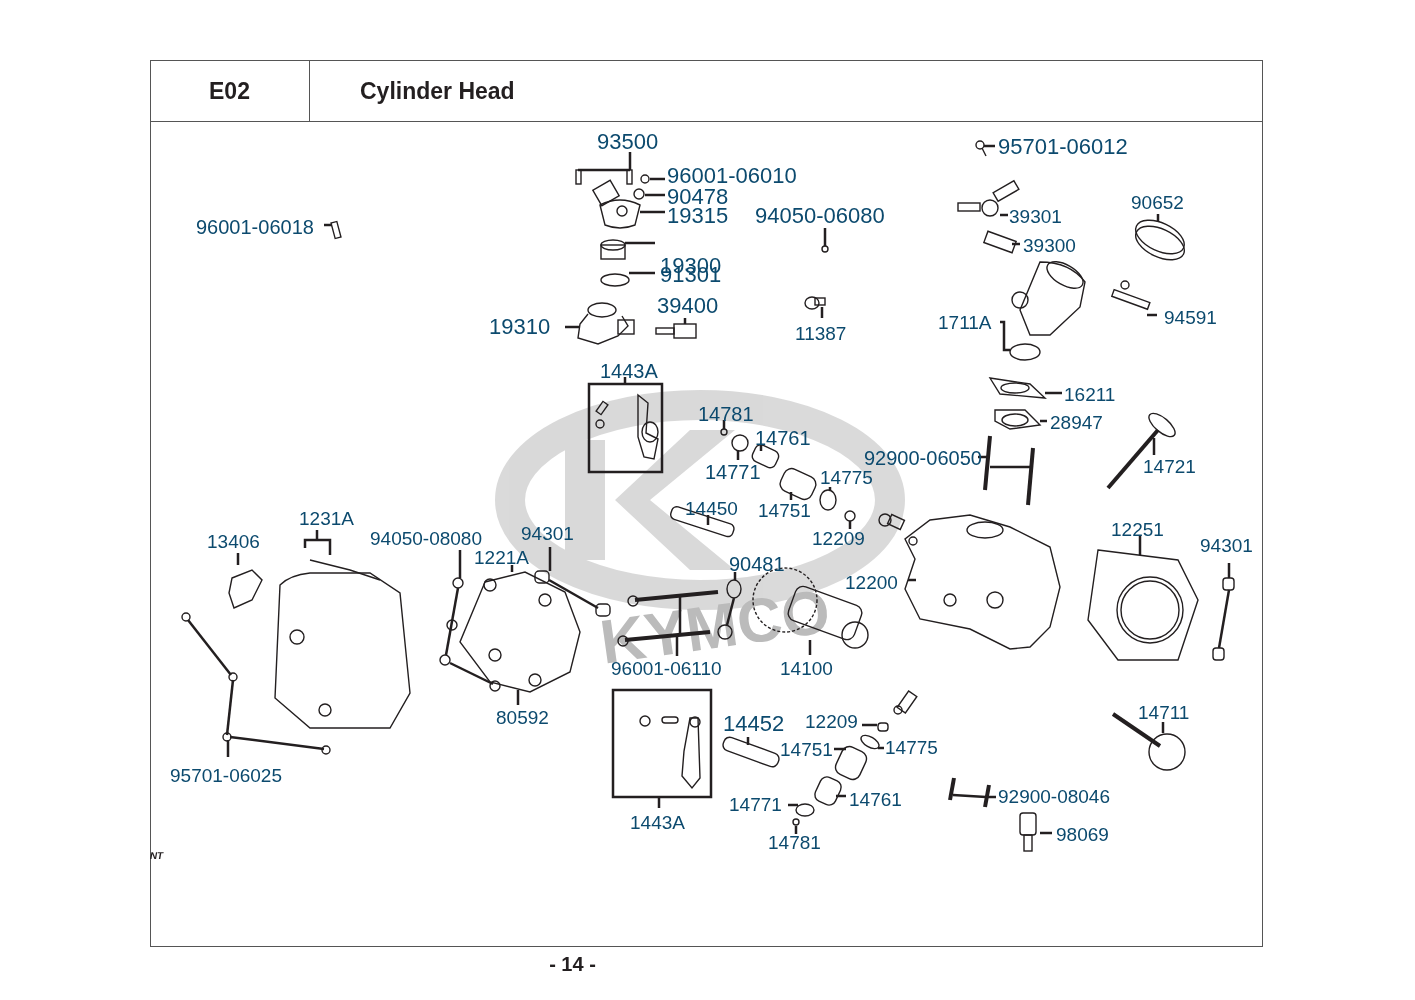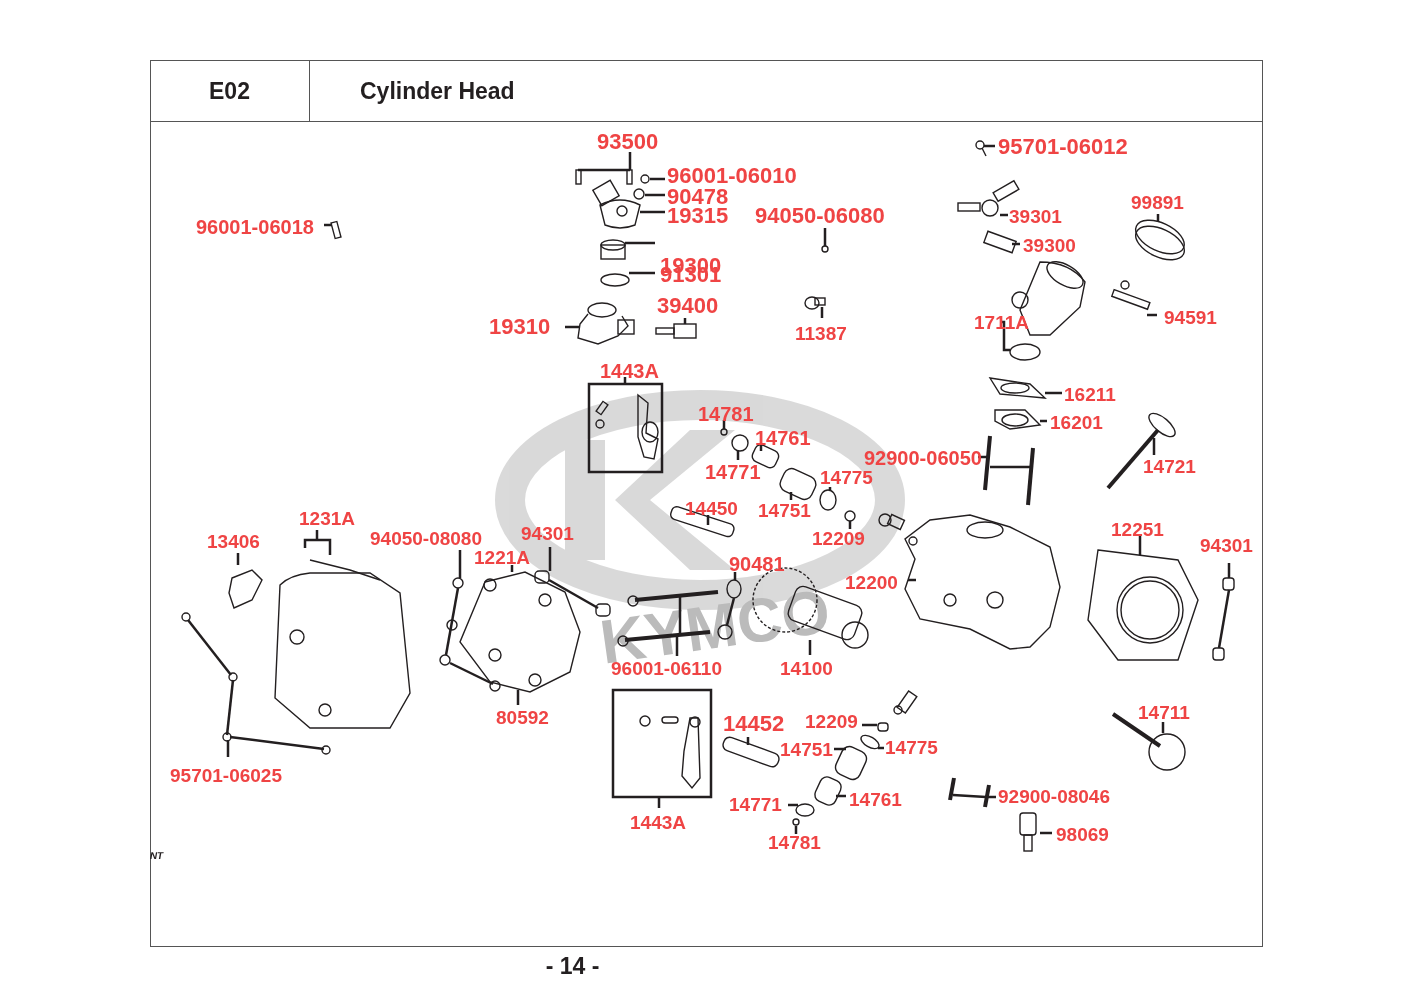--- a/index.html
+++ b/index.html
@@ -1,26 +1,26 @@
 <!DOCTYPE html>
 <html><head>
 <meta charset="utf-8">
 <style>
   html,body{margin:0;padding:0;background:#fff;}
   body{width:1415px;height:1000px;position:relative;overflow:hidden;font-family:"Liberation Sans",sans-serif;color:#231f20;}
   .frame{position:absolute;left:150px;top:60px;width:1113px;height:887px;border:1px solid #555;box-sizing:border-box;}
   .hdr-row{position:absolute;left:150px;top:60px;width:1113px;height:62px;border-bottom:1px solid #555;box-sizing:border-box;}
   .hdr-code{position:absolute;left:150px;top:60px;width:160px;height:62px;border-right:1px solid #555;box-sizing:border-box;display:flex;align-items:center;justify-content:center;font-weight:bold;font-size:23px;}
   .hdr-title{position:absolute;left:360px;top:60px;height:62px;display:flex;align-items:center;font-weight:bold;font-size:23px;}
-  .lbl{position:absolute;font-weight:bold;white-space:nowrap;line-height:1;color:#ef4444;}
+  .lbl{position:absolute;font-weight:normal;white-space:nowrap;line-height:1;color:#0c4a6e;}
   .lg{font-size:22px;}
   .md{font-size:19px;}
   .sm{font-size:20px;}
   svg.art{position:absolute;left:0;top:0;width:1415px;height:1000px;}
-  .page-num{position:absolute;left:0;width:1145px;top:953px;text-align:center;font-weight:bold;font-size:23px;}
+  .page-num{position:absolute;left:0;width:1145px;top:953px;text-align:center;font-weight:bold;font-size:20px;}
   .wm{position:absolute;left:150px;top:850px;font-size:10px;font-weight:bold;transform:skewX(-10deg);}
 </style>
 </head>
 <body>
 
 <div class="frame"></div>
 <div class="hdr-row"></div>
 <div class="hdr-code">E02</div>
 <div class="hdr-title">Cylinder Head</div>
 
@@ -336,34 +336,34 @@
 <div class="lbl lg" style="left:667px;top:205px;">19315</div>
 <div class="lbl lg" style="left:660px;top:234px;margin-top:21px;">19300</div>
 <div class="lbl lg" style="left:660px;top:264px;">91301</div>
 <div class="lbl lg" style="left:489px;top:316px;">19310</div>
 <div class="lbl lg" style="left:657px;top:295px;">39400</div>
 <div class="lbl lg" style="left:755px;top:205px;">94050-06080</div>
 <div class="lbl md" style="left:795px;top:324px;">11387</div>
 <div class="lbl lg" style="left:998px;top:136px;">95701-06012</div>
 <div class="lbl md" style="left:1009px;top:207px;">39301</div>
 <div class="lbl md" style="left:1023px;top:236px;">39300</div>
-<div class="lbl md" style="left:1131px;top:193px;">99891</div>
+<div class="lbl md" style="left:1131px;top:193px;">90652</div>
 <div class="lbl md" style="left:1164px;top:308px;">94591</div>
-<div class="lbl md" style="left:938px;top:313px;margin-left:36px;">1711A</div>
+<div class="lbl md" style="left:938px;top:313px;">1711A</div>
 <div class="lbl sm" style="left:196px;top:217px;">96001-06018</div>
 <div class="lbl sm" style="left:600px;top:361px;">1443A</div>
 <div class="lbl sm" style="left:698px;top:404px;">14781</div>
 <div class="lbl sm" style="left:755px;top:428px;">14761</div>
 <div class="lbl sm" style="left:705px;top:462px;">14771</div>
 <div class="lbl md" style="left:820px;top:468px;">14775</div>
 <div class="lbl md" style="left:758px;top:501px;">14751</div>
 <div class="lbl md" style="left:685px;top:499px;">14450</div>
 <div class="lbl md" style="left:812px;top:529px;">12209</div>
 <div class="lbl md" style="left:1064px;top:385px;">16211</div>
-<div class="lbl md" style="left:1050px;top:413px;">16201</div>
+<div class="lbl md" style="left:1050px;top:413px;">28947</div>
 <div class="lbl sm" style="left:864px;top:448px;">92900-06050</div>
 <div class="lbl md" style="left:1143px;top:457px;">14721</div>
 <div class="lbl md" style="left:207px;top:532px;">13406</div>
 <div class="lbl md" style="left:299px;top:509px;">1231A</div>
 <div class="lbl md" style="left:370px;top:529px;">94050-08080</div>
 <div class="lbl md" style="left:474px;top:548px;text-align:right;">1221A</div>
 <div class="lbl md" style="left:521px;top:524px;">94301</div>
 <div class="lbl sm" style="left:729px;top:554px;">90481</div>
 <div class="lbl md" style="left:845px;top:573px;">12200</div>
 <div class="lbl md" style="left:1111px;top:520px;">12251</div>

